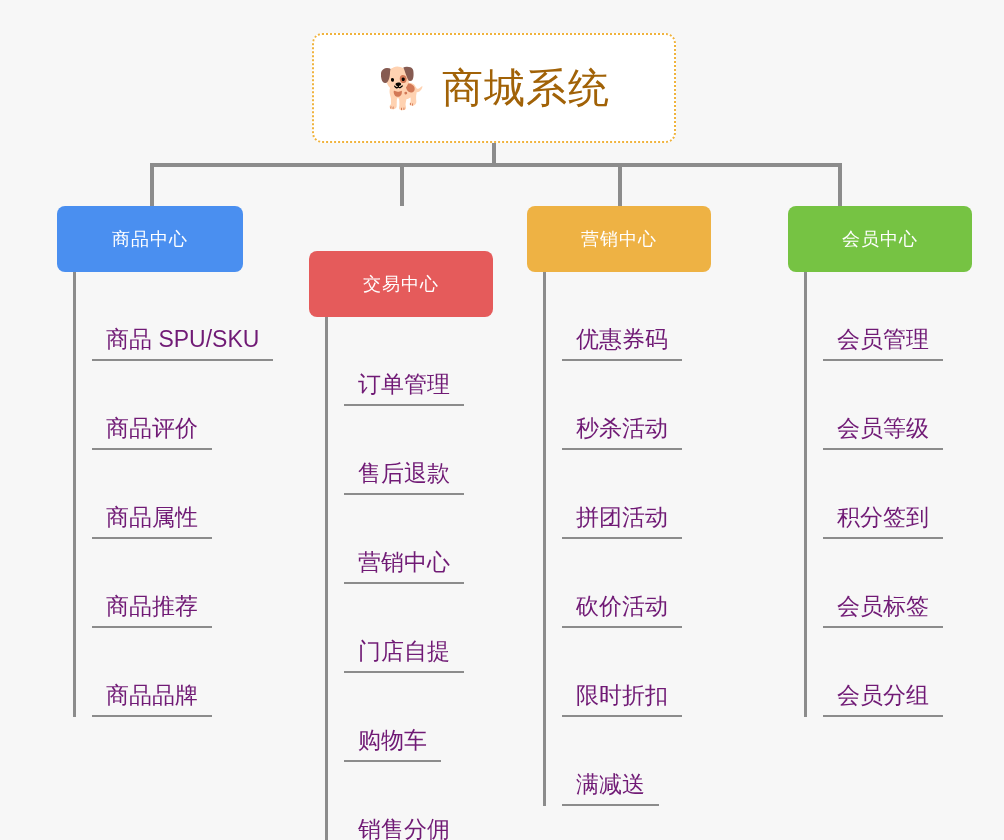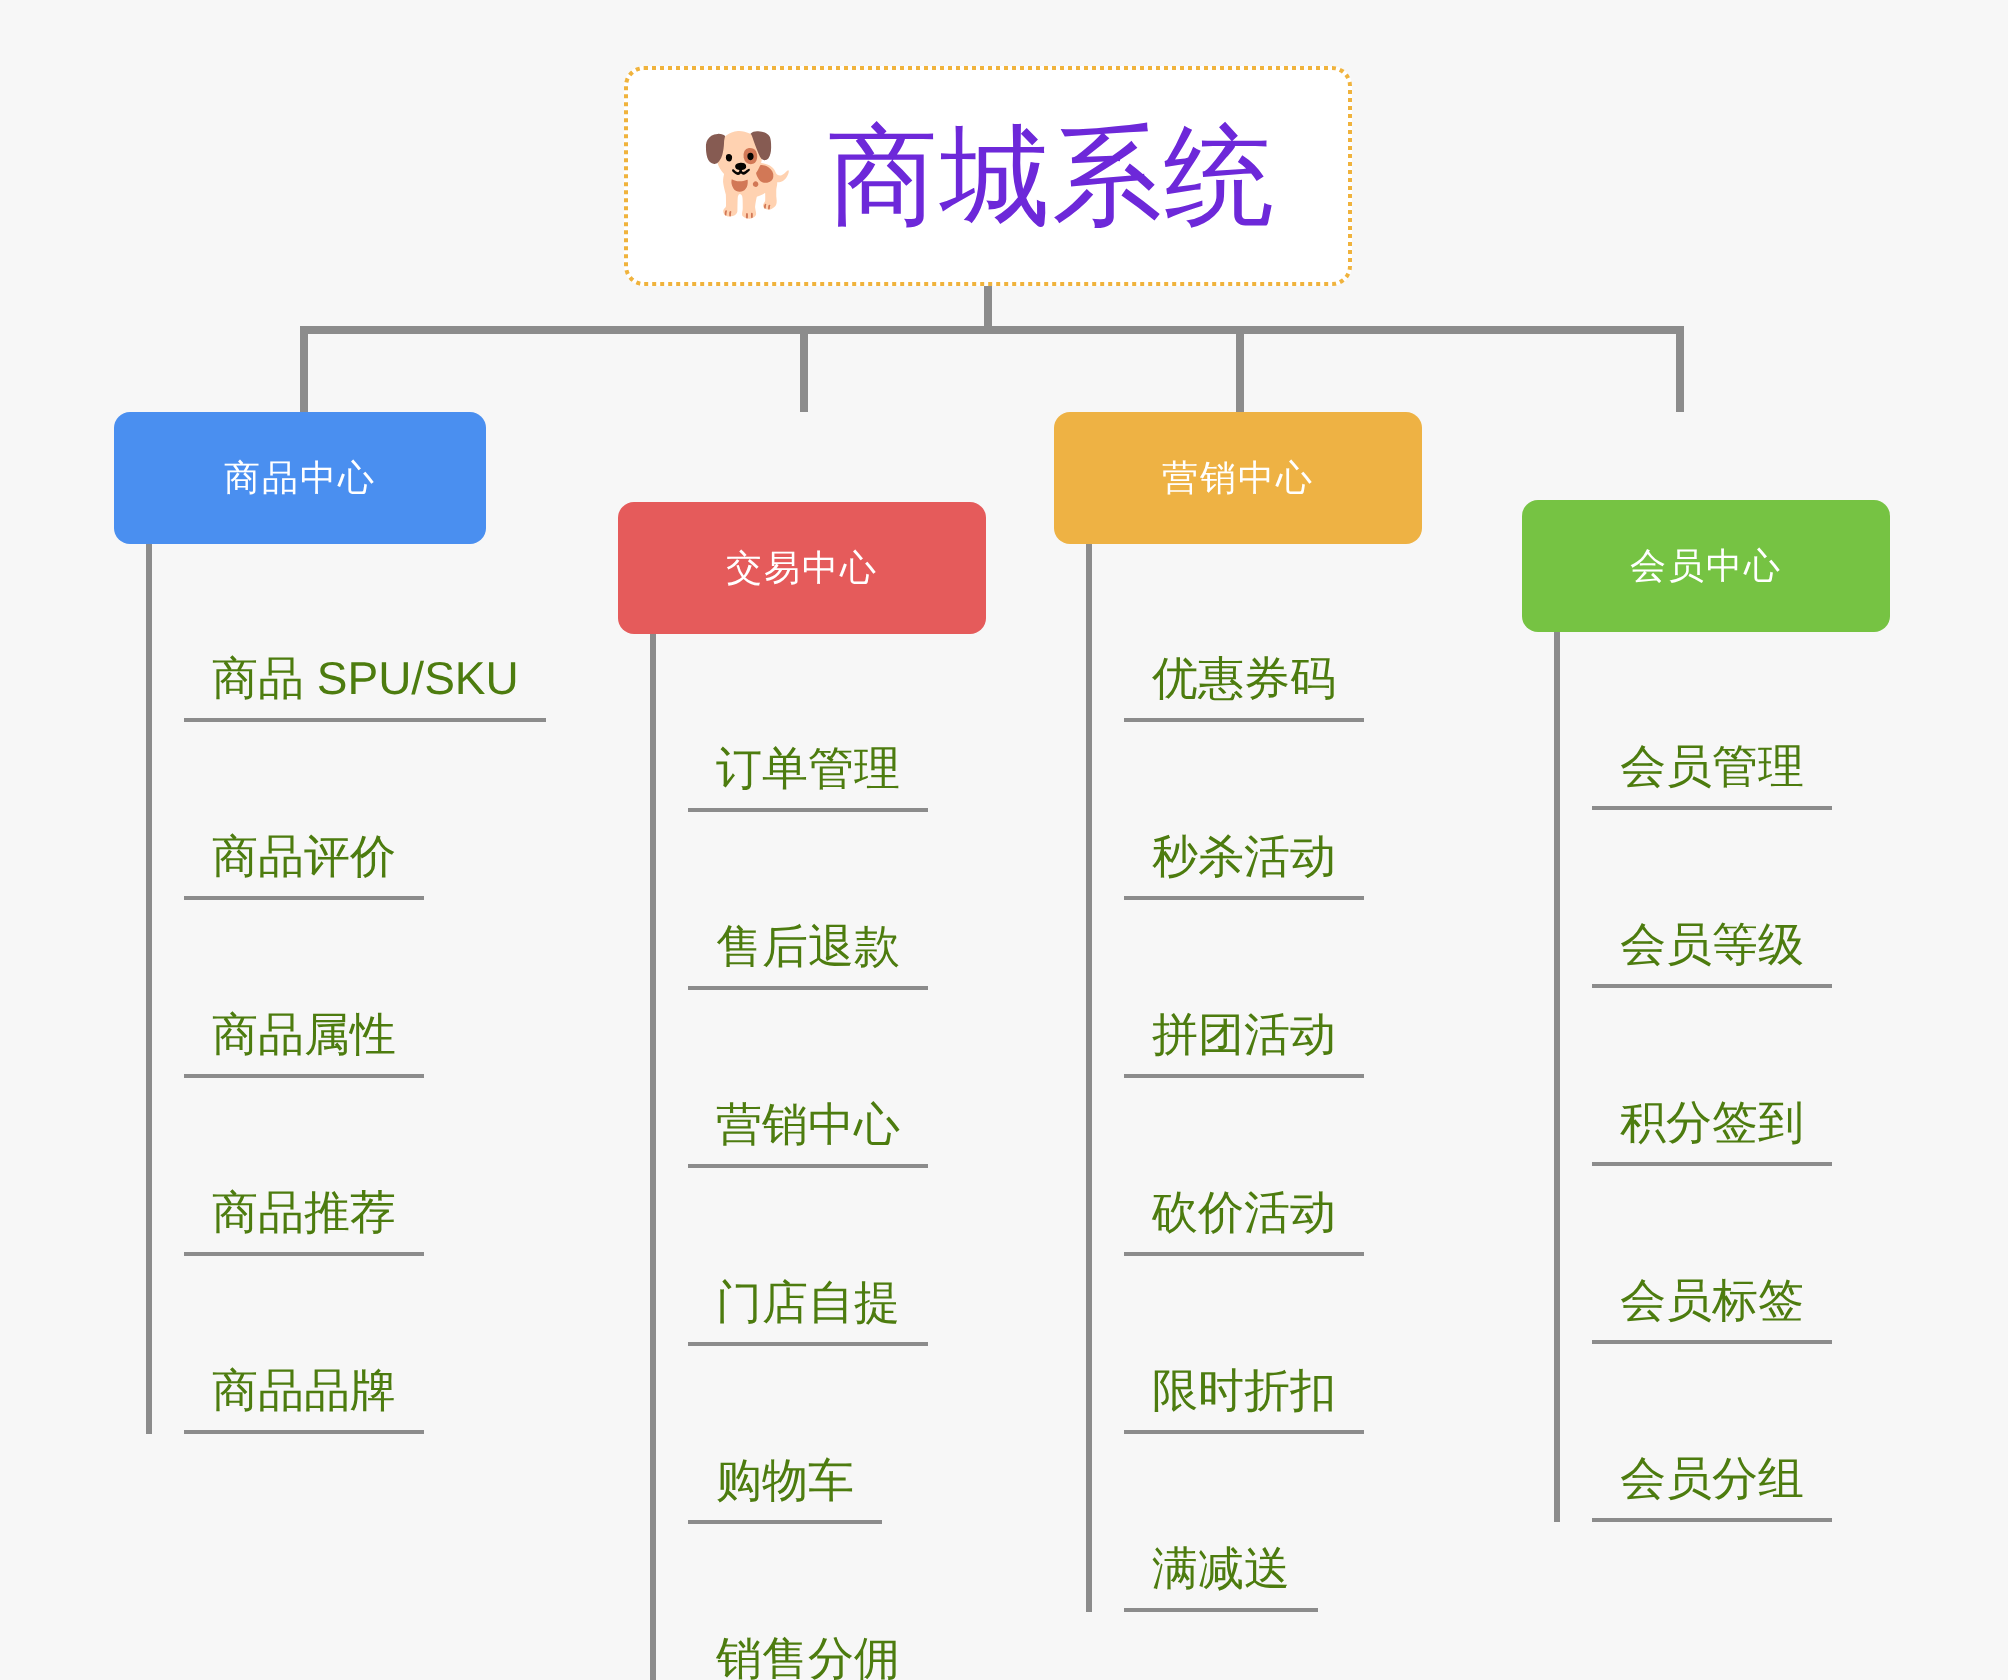--- a/index.html
+++ b/index.html
@@ -36,22 +36,22 @@
     align-items: center;
     justify-content: center;
     gap: 14px;
   }
   .root-emoji {
     font-size: 40px;
     line-height: 1;
     display: block;
   }
   .root-title {
-    color: #6d28d9;
-    font-size: 55px;
+    color: #a16207;
+    font-size: 41px;
     line-height: 1;
     letter-spacing: 1px;
     white-space: nowrap;
   }
 
   
   .conn {
     position: absolute;
     background: #8c8c8c;
   }
@@ -79,21 +79,21 @@
 
   
   .column {
     position: absolute;
     top: 206px;
     width: 200px;
   }
   .column.col1 { left: 57px;  width: 186px; }
   .column.col2 { left: 309px; width: 184px; }
   .column.col3 { left: 527px; width: 184px; }
-  .column.col4 { left: 761px; width: 184px; margin-top: 44px; }
+  .column.col4 { left: 788px; width: 184px; }
 
   .branch-header {
     box-sizing: border-box;
     width: 100%;
     height: 66px;
     border-radius: 8px;
     display: flex;
     align-items: center;
     justify-content: center;
     color: #ffffff;
@@ -115,21 +115,21 @@
 
   .leaf-item {
     height: 89px;
     display: flex;
     align-items: flex-end;
     margin: 0;
   }
   .leaf-label {
     display: inline-block;
     font-size: 23px;
-    color: #4d7c0f;
+    color: #701a75;
     white-space: nowrap;
     padding: 0 14px 7px 14px;
     border-bottom: 2px solid #8c8c8c;
     line-height: 1.15;
   }
 </style>
 </head>
 <body style="background: rgb(247, 247, 247);">
 
 <div id="mindmap">

